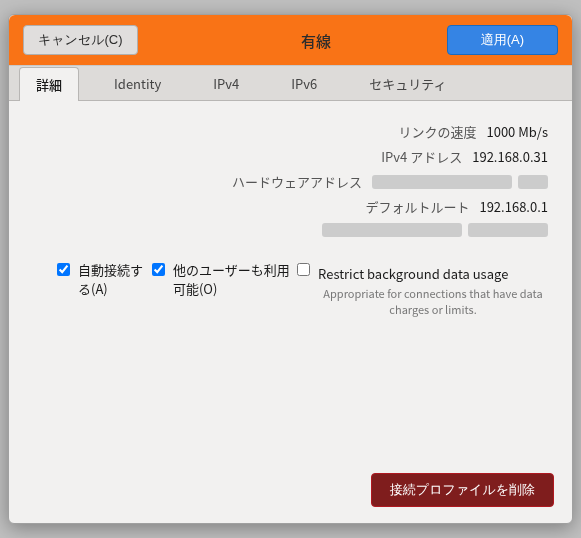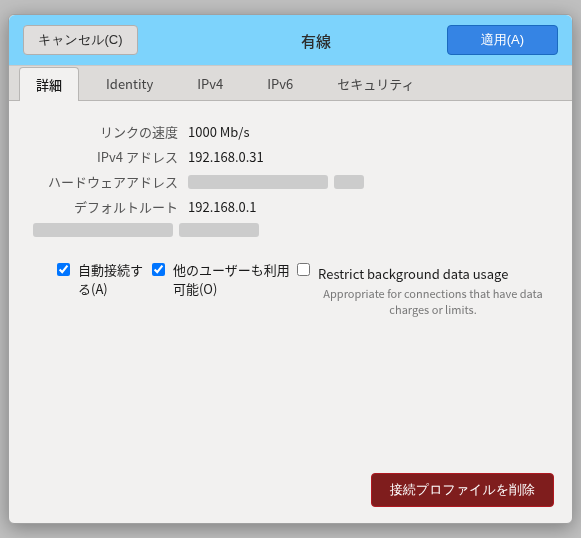--- a/index.html
+++ b/index.html
@@ -21,21 +21,21 @@
       min-height: 510px;
       box-shadow: 0 4px 20px rgba(0,0,0,0.35);
       display: flex;
       flex-direction: column;
     }
     .header {
       display: flex;
       align-items: center;
       justify-content: space-between;
       padding: 10px 14px;
-      background: #7dd3fc;
+      background: #f97316;
       border-bottom: 1px solid #c8c8c8;
       border-radius: 6px 6px 0 0;
     }
     .btn-cancel {
       background: #e0dedd;
       border: 1px solid #b0afae;
       border-radius: 4px;
       padding: 5px 14px;
       font-size: 13px;
       cursor: pointer;
@@ -65,21 +65,21 @@
       padding: 0 10px;
     }
     .tab {
       padding: 7px 16px;
       font-size: 13px;
       cursor: pointer;
       color: #444;
       border: 1px solid transparent;
       border-bottom: none;
       border-radius: 4px 4px 0 0;
-      margin-right: 10px;
+      margin-right: 18px;
       position: relative;
     }
     .tab.active {
       background: #f2f1f0;
       border-color: #b8b6b4;
       border-bottom-color: #f2f1f0;
       color: #1a1a1a;
       font-weight: 500;
       margin-bottom: -1px;
       z-index: 1;
@@ -89,20 +89,21 @@
       flex: 1;
     }
     .info-table {
       width: 100%;
       margin-bottom: 20px;
     }
     .info-row {
       display: flex;
       align-items: center;
       padding: 3px 0;
+      justify-content: flex-end;
     }
     .info-label {
       text-align: right;
       min-width: 155px;
       padding-right: 10px;
       font-size: 13px;
       color: #555;
     }
     .info-value {
       font-size: 13px;

